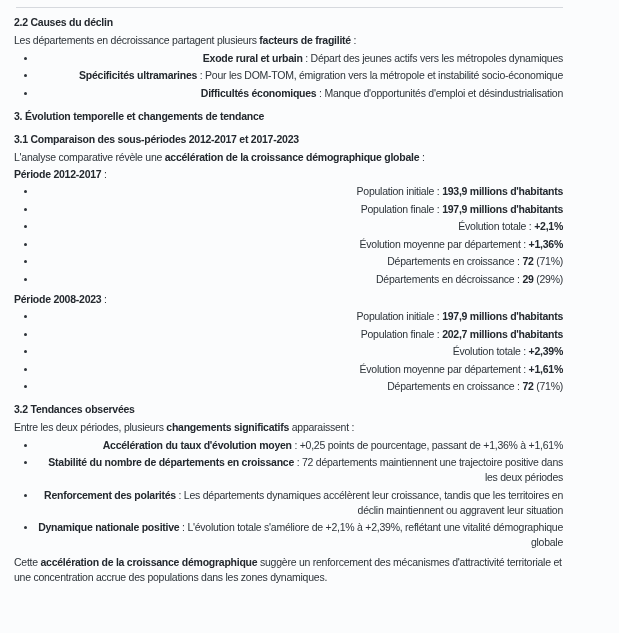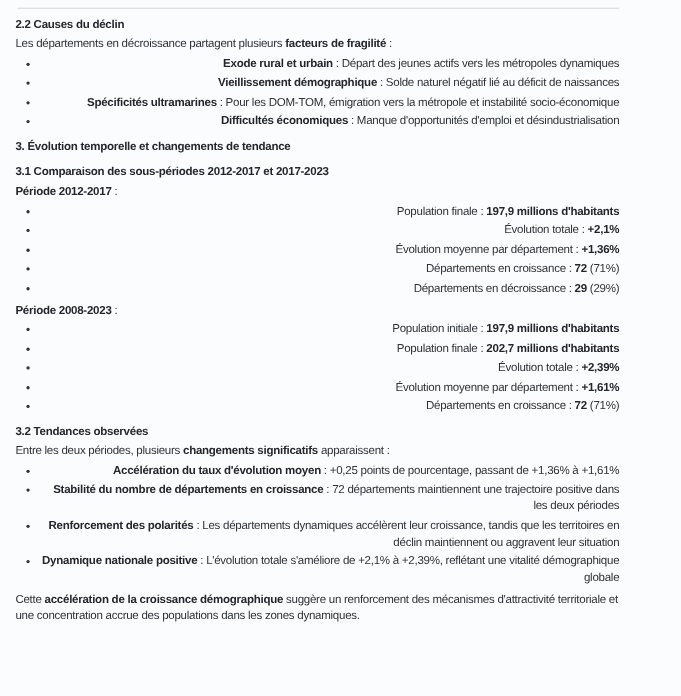--- a/index.html
+++ b/index.html
@@ -30,28 +30,29 @@
 </head>
 <body style="background: rgb(251, 252, 253); color: rgb(45, 51, 57);">
 
 <div class="doc">
   <main>
       <div class="divider"></div>
       <p class="heading"><strong>2.2 Causes du déclin</strong></p>
       <p class="paragraph"><span>Les départements en décroissance partagent plusieurs </span><strong>facteurs de fragilité</strong><span> :</span></p>
       <ul class="bullet-list">
         <li class="list-item"><strong>Exode rural et urbain</strong><span> : Départ des jeunes actifs vers les métropoles dynamiques</span></li>
-        <li class="list-item"><strong>Vieillissement démographique</strong><span> : Solde naturel négatif lié au déficit de naissances</span></li>
         <li class="list-item"><strong>Spécificités ultramarines</strong><span> : Pour les DOM-TOM, émigration vers la métropole et instabilité socio-économique</span></li>
         <li class="list-item"><strong>Difficultés économiques</strong><span> : Manque d'opportunités d'emploi et désindustrialisation</span></li>
       </ul>
       <p class="heading"><strong>3. Évolution temporelle et changements de tendance</strong></p>
       <p class="heading"><strong>3.1 Comparaison des sous-périodes 2012-2017 et 2017-2023</strong></p>
+      <p class="paragraph"><span>L'analyse comparative révèle une </span><strong>accélération de la croissance démographique globale</strong><span> :</span></p>
       <p class="paragraph"><strong>Période 2012-2017</strong><span> :</span></p>
       <ul class="bullet-list">
+        <li class="list-item"><span>Population initiale : </span><strong>193,9 millions d'habitants</strong></li>
         <li class="list-item"><span>Population finale : </span><strong>197,9 millions d'habitants</strong></li>
         <li class="list-item"><span>Évolution totale : </span><strong>+2,1%</strong></li>
         <li class="list-item"><span>Évolution moyenne par département : </span><strong>+1,36%</strong></li>
         <li class="list-item"><span>Départements en croissance : </span><strong>72</strong><span> (71%)</span></li>
         <li class="list-item"><span>Départements en décroissance : </span><strong>29</strong><span> (29%)</span></li>
       </ul>
       <p class="paragraph"><strong>Période 2008-2023</strong><span> :</span></p>
       <ul class="bullet-list">
         <li class="list-item"><span>Population initiale : </span><strong>197,9 millions d'habitants</strong></li>
         <li class="list-item"><span>Population finale : </span><strong>202,7 millions d'habitants</strong></li>

